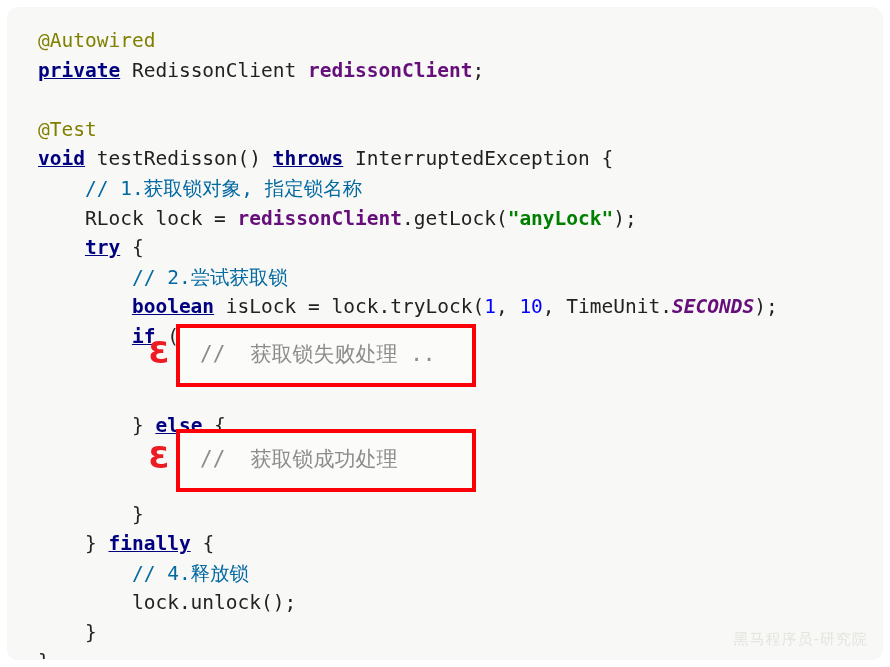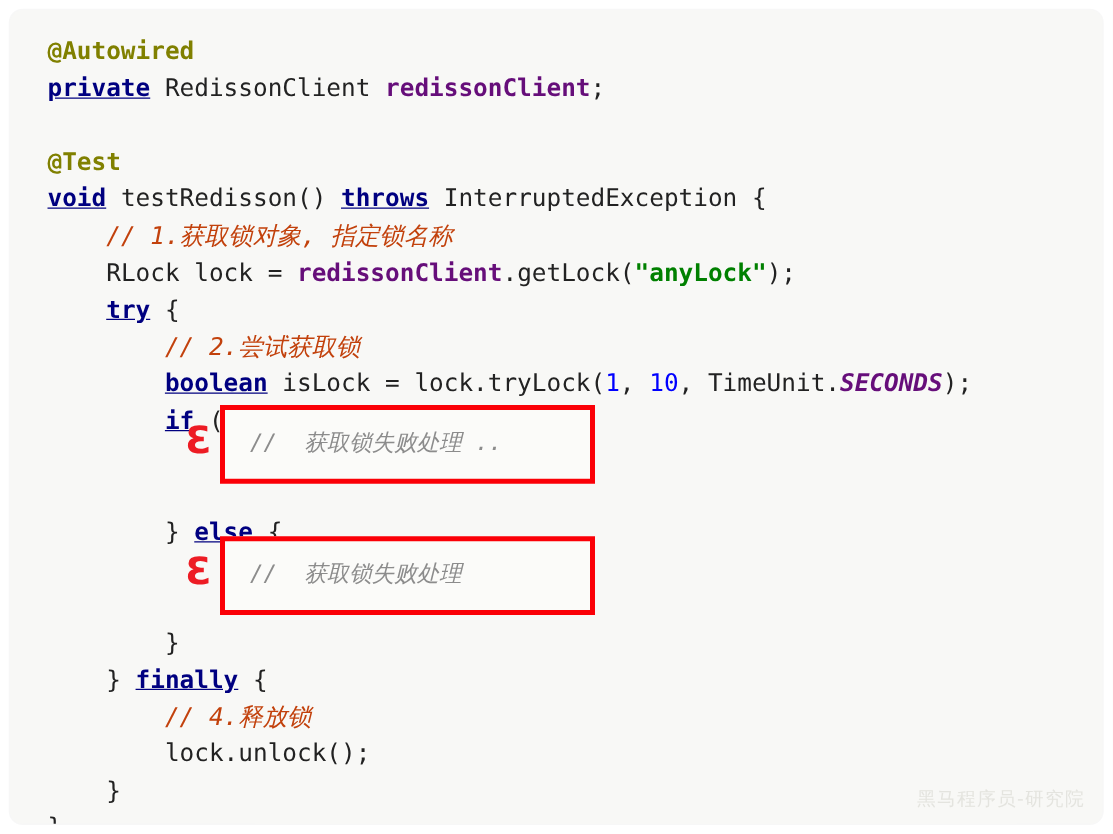--- a/index.html
+++ b/index.html
@@ -43,45 +43,44 @@
     line-height: 29.6px;
     color: #222222;
     white-space: pre;
     letter-spacing: 0px;
   }
 
   .ln { display: block; min-height: 29.6px; }
 
   
   .kw   { color: #000080; font-weight: bold; text-decoration: underline; }      
-  .ann  { color: #808000; font-weight: bold; }                          
+  .ann  { color: #808000; }                          
   .ident{ color: #660e7a; font-weight: bold; }       
   .str  { color: #008000; font-weight: bold; }       
   .num  { color: #0000ff; }                          
   .cnst { color: #660e7a; font-weight: bold; font-style: italic; text-align: right; } 
-  .cmt  { color: #c2410c; font-style: italic; }      
+  .cmt  { color: #0369a1; }      
   .plain{ color: #222222; }
 
   
   .redbox {
     position: absolute;
     border: 4px solid #fb0007;
     background: #fbfbf9;
     box-sizing: border-box;
   }
   #redbox-1 { left: 168px; top: 316px; width: 300px; height: 63px; }
   #redbox-2 { left: 168px; top: 421px; width: 300px; height: 63px; }
 
   .boxcomment {
     position: absolute;
     font-family: "DejaVu Sans Mono", "Liberation Mono", monospace;
-    font-size: 18px;
+    font-size: 21px;
     line-height: 29.6px;
     color: #8c8c8c;
-    font-style: italic;
     white-space: pre;
   }
   #boxcomment-1 { left: 192px; top: 332px; }
   #boxcomment-2 { left: 192px; top: 437px; }
 
   
   .marker3 {
     position: absolute;
     font-family: "DejaVu Sans", "Liberation Sans", sans-serif;
     font-size: 30px;
@@ -113,19 +112,19 @@
 
   <div id="code-card">
 
     <pre class="code"><span class="ln"><span class="ann">@Autowired</span></span><span class="ln"><span class="kw">private</span><span class="plain"> RedissonClient </span><span class="ident">redissonClient</span><span class="plain">;</span></span><span class="ln"><span></span> </span><span class="ln"><span class="ann">@Test</span></span><span class="ln"><span class="kw">void</span><span class="plain"> testRedisson() </span><span class="kw">throws</span><span class="plain"> InterruptedException {</span></span><span class="ln"><span class="plain">    </span><span class="cmt">// 1.获取锁对象, 指定锁名称</span></span><span class="ln"><span class="plain">    </span><span class="plain">RLock lock = </span><span class="ident">redissonClient</span><span class="plain">.getLock(</span><span class="str">"anyLock"</span><span class="plain">);</span></span><span class="ln"><span class="plain">    </span><span class="kw">try</span><span class="plain"> {</span></span><span class="ln"><span class="plain">        </span><span class="cmt">// 2.尝试获取锁</span></span><span class="ln"><span class="plain">        </span><span class="kw">boolean</span><span class="plain"> isLock = lock.tryLock(</span><span class="num">1</span><span class="plain">, </span><span class="num">10</span><span class="plain">, TimeUnit.</span><span class="cnst">SECONDS</span><span class="plain">);</span></span><span class="ln"><span class="plain">        </span><span class="kw">if</span><span class="plain"> (!isLock) {</span></span><span class="ln"> </span><span class="ln"> </span><span class="ln"><span class="plain">        </span><span class="plain">} </span><span class="kw">else</span><span class="plain"> {</span></span><span class="ln"> </span><span class="ln"> </span><span class="ln"><span class="plain">        </span><span class="plain">}</span></span><span class="ln"><span class="plain">    </span><span class="plain">} </span><span class="kw">finally</span><span class="plain"> {</span></span><span class="ln"><span class="plain">        </span><span class="cmt">// 4.释放锁</span></span><span class="ln"><span class="plain">        </span><span class="plain">lock.unlock();</span></span><span class="ln"><span class="plain">    </span><span class="plain">}</span></span><span class="ln"><span class="plain">}</span></span></pre>
 
     <div class="redbox" id="redbox-1"></div>
     <div class="boxcomment" id="boxcomment-1">//  获取锁失败处理 ..</div>
     <div class="marker3" id="marker3-1">3</div>
 
     <div class="redbox" id="redbox-2"></div>
-    <div class="boxcomment" id="boxcomment-2">//  获取锁失败处理</div>
+    <div class="boxcomment" id="boxcomment-2">//  获取锁成功处理</div>
     <div class="marker3" id="marker3-2">3</div>
 
     <div id="watermark">黑马程序员-研究院</div>
 
   </div>
 </div>
 
 </body></html>

